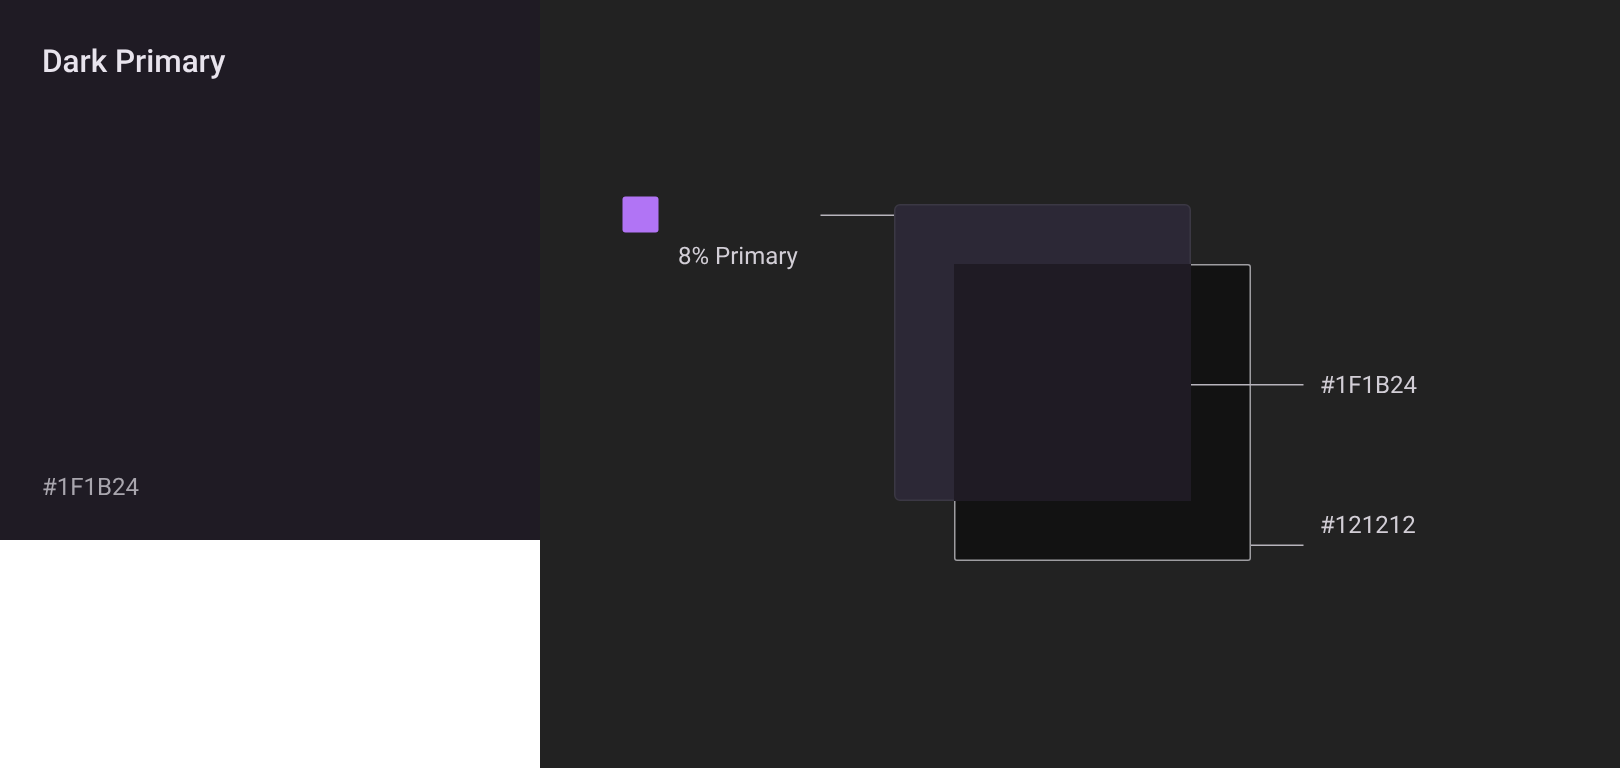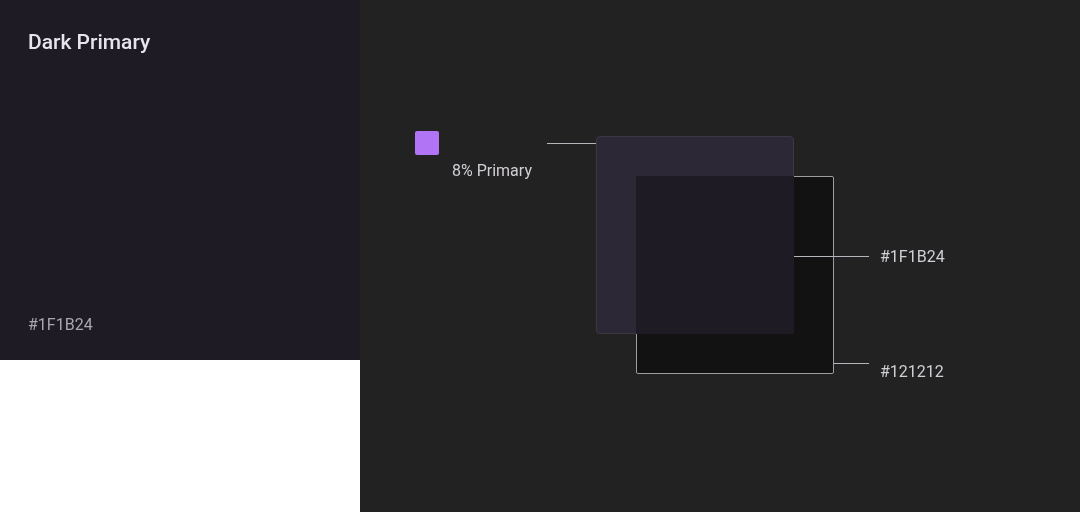--- a/index.html
+++ b/index.html
@@ -80,17 +80,17 @@
   <div class="primary-swatch" id="primary-swatch" style="left: 55px; top: 131px; background: rgb(177, 116, 245);"></div>
 
   <div class="label" style="left:92px; top:133px;margin-top:28px;">8% Primary</div>
 
   <div class="leader-line" style="left:187px; top:143px; width:49px;"></div>
 
   <div class="label" style="left:520px; top:247px;">#1F1B24</div>
 
   <div class="leader-line" style="left:434px; top:256px; width:75px;"></div>
 
-  <div class="label" style="left:520px; top:362px;">#121212</div>
+  <div class="label" style="left:520px; top:340px;">#121212</div>
 
   <div class="leader-line" style="left:474px; top:363px; width:35px;"></div>
 
 </div>
 
 </body></html>

